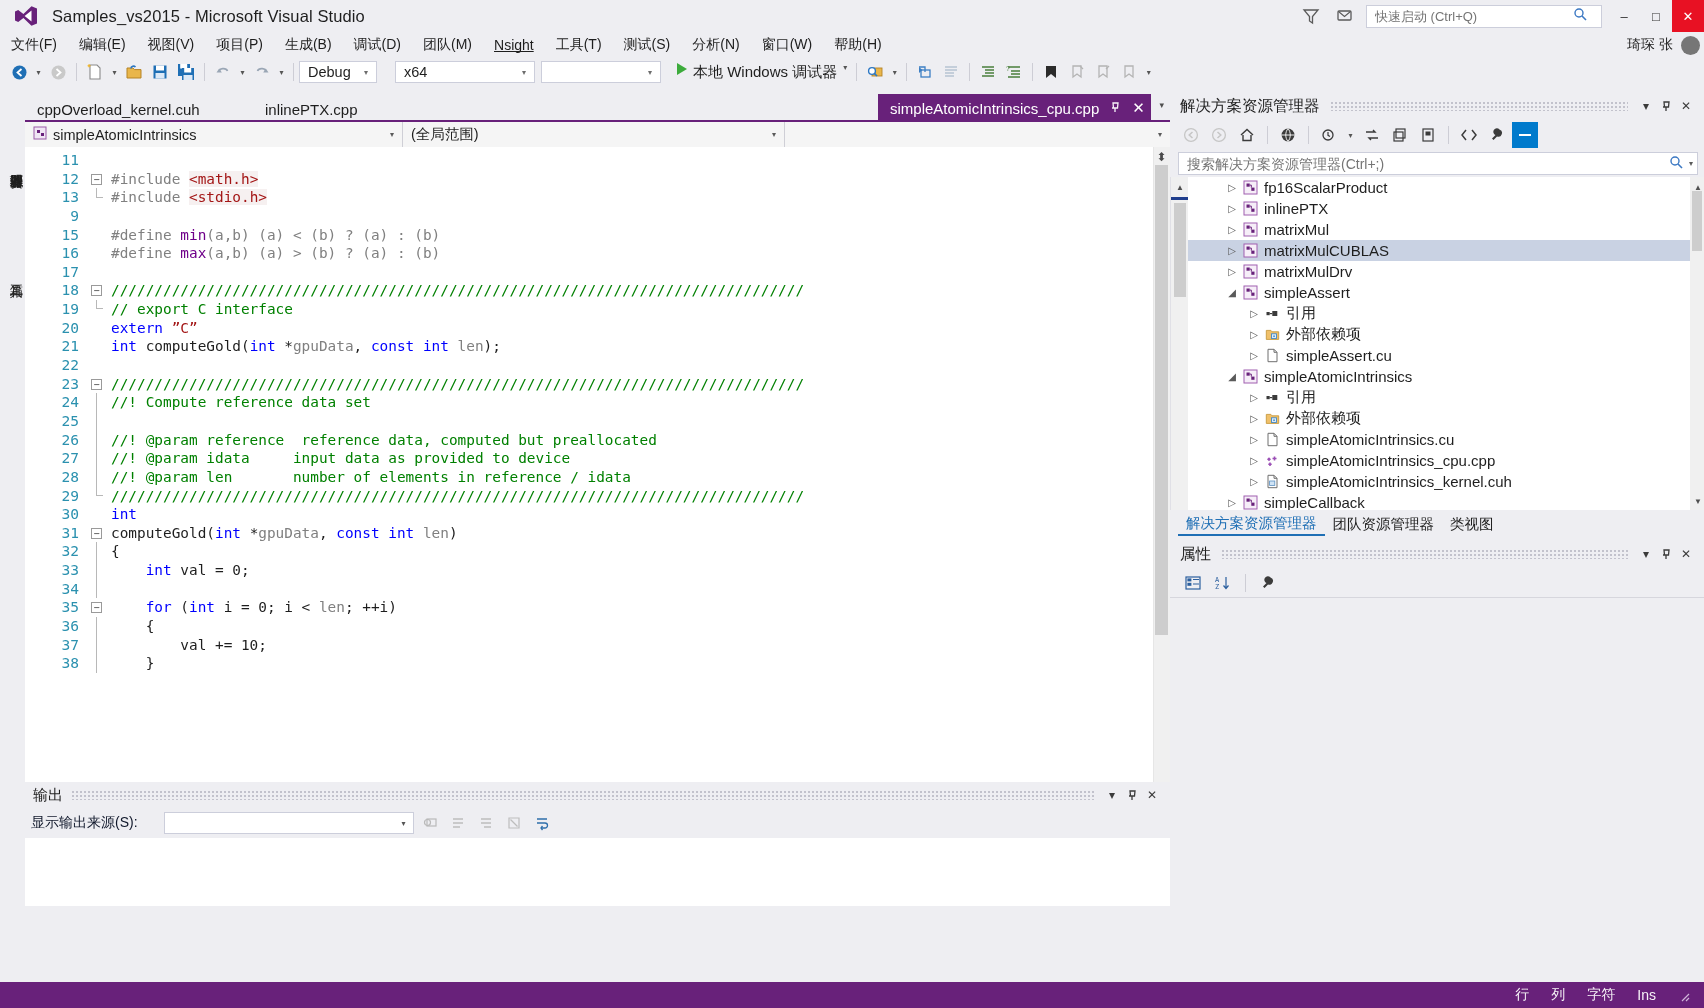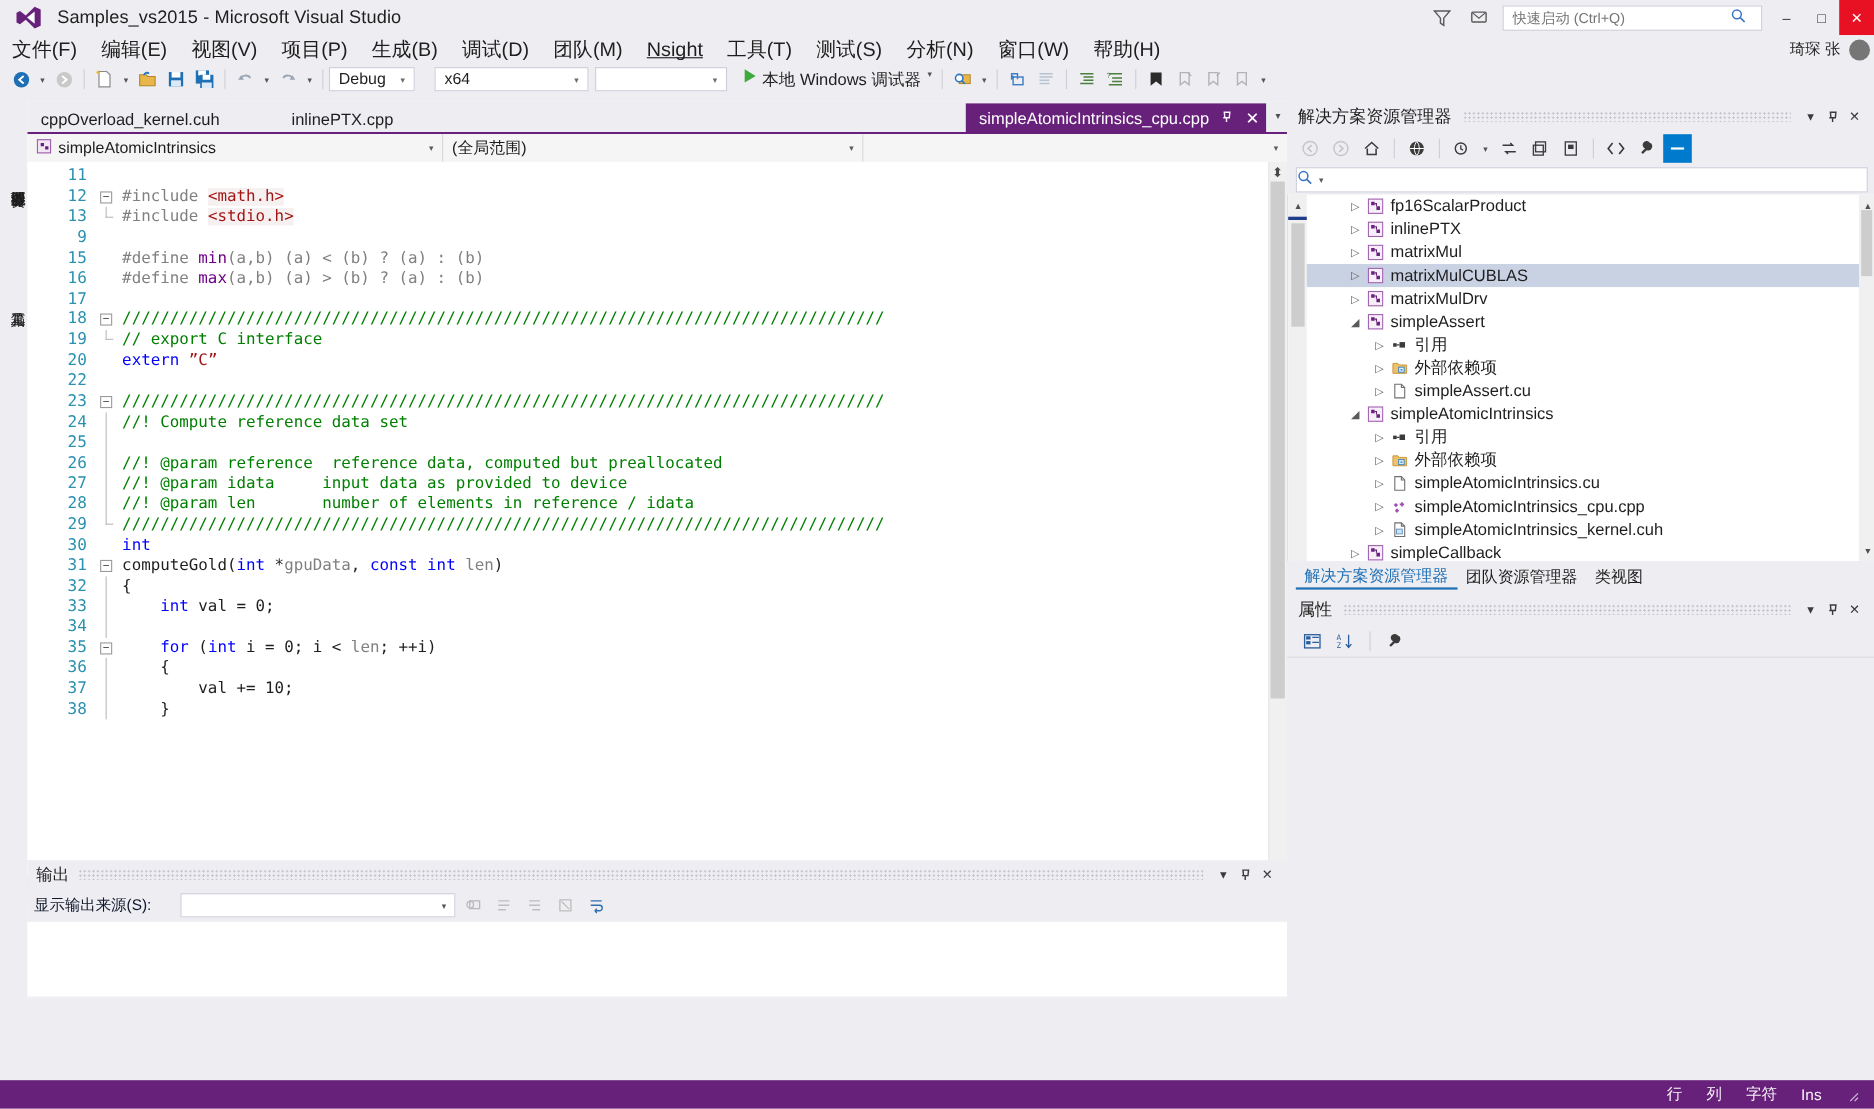--- a/index.html
+++ b/index.html
@@ -45,21 +45,21 @@
   }
   .winbtn { width: 32px; height: 32px; display:flex; align-items:center; justify-content:center; color:#333; font-size: 13px; }
   .winbtn-close { background: #e81123; color:#fff; }
 
   
   .menubar {
     position: absolute; left: 0; top: 32px; width: 1704px; height: 26px;
     background: #eeeef2; display: flex; align-items: center;
   }
   .menu-item {
-    padding: 2px 11px; font-size: 18px; color: #1e1e1e; cursor: default;
+    padding: 2px 11px; font-size: 14px; color: #1e1e1e; cursor: default;
     white-space: nowrap;
   }
   .menubar-right {
     position: absolute; right: 4px; top: 0; height: 26px;
     display:flex; align-items:center; gap: 8px;
   }
   .user-name { font-size: 14px; color: #1e1e1e; }
   .user-avatar { width: 19px; height: 19px; border-radius: 50%; background:#767676; }
 
   
@@ -567,20 +567,21 @@
           <div class="codeline"><span class="lnum">11</span><span class="glyphcol"></span><span class="ctext"></span></div>
           <div class="codeline"><span class="lnum">12</span><span class="glyphcol"><span class="fold">−</span></span><span class="ctext"><span class="gray">#include </span><span class="hdr">&lt;math.h&gt;</span></span></div>
           <div class="codeline"><span class="lnum">13</span><span class="glyphcol"><span class="vline-end"></span></span><span class="ctext"><span class="gray">#include </span><span class="hdr">&lt;stdio.h&gt;</span></span></div>
           <div class="codeline"><span class="lnum">9</span><span class="glyphcol"></span><span class="ctext"></span></div>
           <div class="codeline"><span class="lnum">15</span><span class="glyphcol"></span><span class="ctext"><span class="gray">#define </span><span class="mac">min</span><span class="gray">(a,b) (a) &lt; (b) ? (a) : (b)</span></span></div>
           <div class="codeline"><span class="lnum">16</span><span class="glyphcol"></span><span class="ctext"><span class="gray">#define </span><span class="mac">max</span><span class="gray">(a,b) (a) &gt; (b) ? (a) : (b)</span></span></div>
           <div class="codeline"><span class="lnum">17</span><span class="glyphcol"></span><span class="ctext"></span></div>
           <div class="codeline"><span class="lnum">18</span><span class="glyphcol"><span class="fold">−</span></span><span class="ctext"><span class="cmt">////////////////////////////////////////////////////////////////////////////////</span></span></div>
           <div class="codeline"><span class="lnum">19</span><span class="glyphcol"><span class="vline-end"></span></span><span class="ctext"><span class="cmt">// export C interface</span></span></div>
           <div class="codeline"><span class="lnum">20</span><span class="glyphcol"></span><span class="ctext"><span class="kw">extern </span><span class="str">”C”</span></span></div>
+          <div class="codeline"><span class="lnum">21</span><span class="glyphcol"></span><span class="ctext"><span class="kw">int </span><span class="plain">computeGold(</span><span class="kw">int </span><span class="plain">*</span><span class="gray">gpuData</span><span class="plain">, </span><span class="kw">const int </span><span class="gray">len</span><span class="plain">);</span></span></div>
           <div class="codeline"><span class="lnum">22</span><span class="glyphcol"></span><span class="ctext"></span></div>
           <div class="codeline"><span class="lnum">23</span><span class="glyphcol"><span class="fold">−</span></span><span class="ctext"><span class="cmt">////////////////////////////////////////////////////////////////////////////////</span></span></div>
           <div class="codeline"><span class="lnum">24</span><span class="glyphcol"><span class="vline"></span></span><span class="ctext"><span class="cmt">//! Compute reference data set</span></span></div>
           <div class="codeline"><span class="lnum">25</span><span class="glyphcol"><span class="vline"></span></span></div>
           <div class="codeline"><span class="lnum">26</span><span class="glyphcol"><span class="vline"></span></span><span class="ctext"><span class="cmt">//! @param reference  reference data, computed but preallocated</span></span></div>
           <div class="codeline"><span class="lnum">27</span><span class="glyphcol"><span class="vline"></span></span><span class="ctext"><span class="cmt">//! @param idata     input data as provided to device</span></span></div>
           <div class="codeline"><span class="lnum">28</span><span class="glyphcol"><span class="vline"></span></span><span class="ctext"><span class="cmt">//! @param len       number of elements in reference / idata</span></span></div>
           <div class="codeline"><span class="lnum">29</span><span class="glyphcol"><span class="vline-end"></span></span><span class="ctext"><span class="cmt">////////////////////////////////////////////////////////////////////////////////</span></span></div>
           <div class="codeline"><span class="lnum">30</span><span class="glyphcol"></span><span class="ctext"><span class="kw">int</span></span></div>
           <div class="codeline"><span class="lnum">31</span><span class="glyphcol"><span class="fold">−</span></span><span class="ctext"><span class="plain">computeGold(</span><span class="kw">int </span><span class="plain">*</span><span class="gray">gpuData</span><span class="plain">, </span><span class="kw">const int </span><span class="gray">len</span><span class="plain">)</span></span></div>
@@ -736,20 +737,21 @@
           </svg>
       </span>
       <span class="se-tbtn active">
         <svg width="16" height="16" viewBox="0 0 16 16">
             <rect x="2" y="7" width="12" height="2" fill="#ffffff"></rect>
           </svg>
       </span>
     </div>
 
     <div class="se-search">
+      <input type="text" placeholder="搜索解决方案资源管理器(Ctrl+;)" style="">
       <span style="margin-right:6px;">
         <svg width="14" height="14" viewBox="0 0 14 14">
             <circle cx="6" cy="6" r="4" fill="none" stroke="#3b78c3" stroke-width="1.4"></circle>
             <path d="M9 9l4 4" stroke="#3b78c3" stroke-width="1.6"></path>
           </svg>
       </span>
       <span style="margin-right:4px;color:#5a5a5a;font-size:8px;">▾</span>
     </div>
 
     <div class="se-tree">

